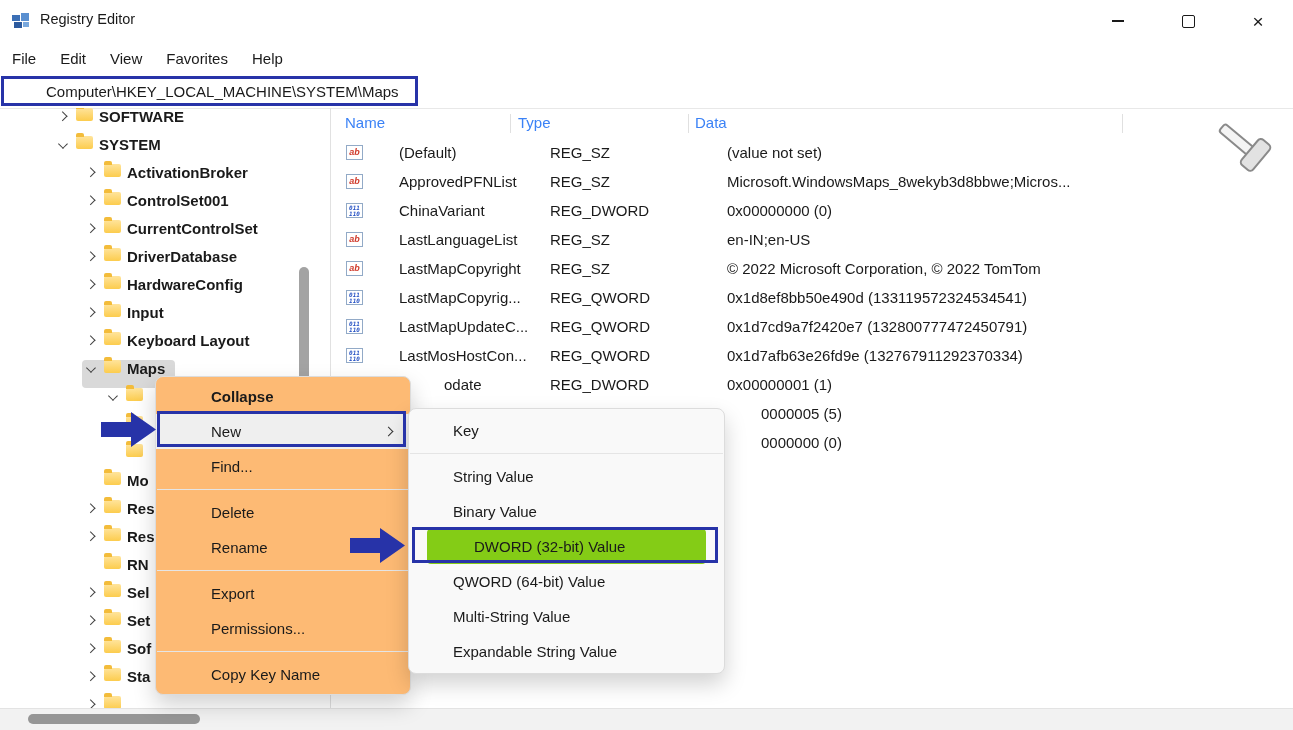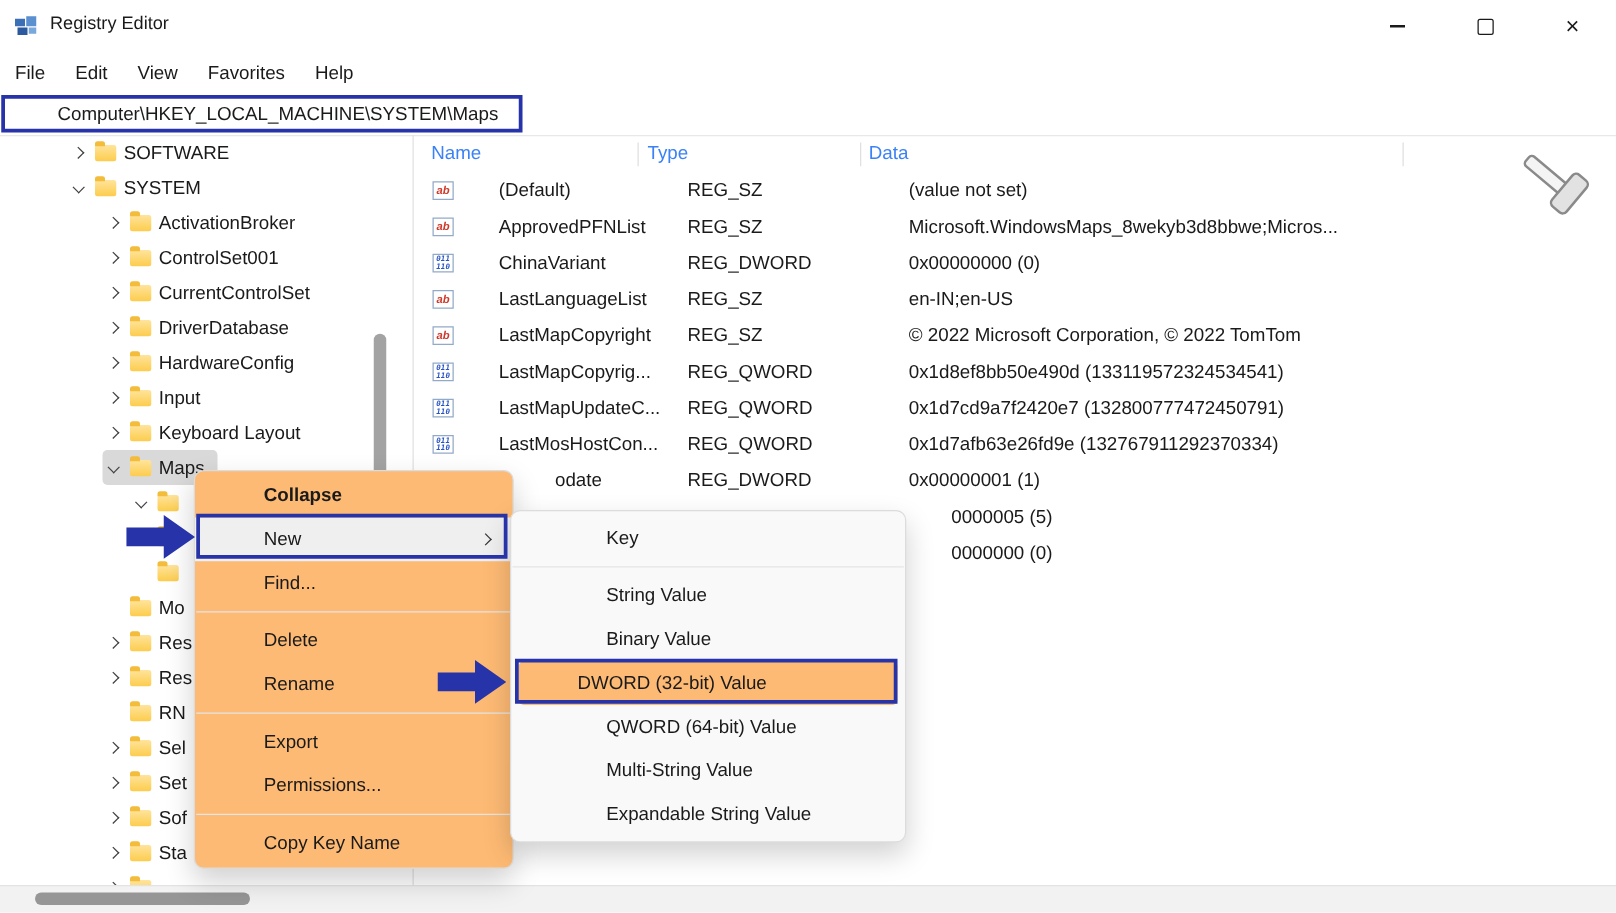--- a/index.html
+++ b/index.html
@@ -19,21 +19,21 @@
   
   .menubar{position:absolute;left:0;top:42px;width:100%;height:34px;display:flex;align-items:flex-start;background:#fff;}
   .menu-item{padding:0 12px;line-height:34px;}
 
   
   .addressbar{position:absolute;left:0;top:76px;width:100%;height:32px;background:#fff;border-bottom:1px solid #e8e8e8;}
   .addrtext{position:absolute;left:10px;top:0;line-height:31px;white-space:nowrap;margin-left:36px;}
 
   
   .treepane{position:absolute;left:0;top:108px;width:330px;height:600px;overflow:hidden;}
-  .trow{height:28px;display:flex;align-items:center;width:max-content;}
+  .trow{height:28px;display:flex;align-items:flex-start;width:max-content;font-weight:bold;}
   .l1{margin-left:54px}.l2{margin-left:82px}.l3{margin-left:104px}
   .ch{width:16px;height:16px;display:flex;align-items:center;justify-content:center;flex:none;}
   .ch i{display:block;width:5.5px;height:5.5px;border-right:1.4px solid #404040;border-bottom:1.4px solid #404040;}
   .ch.c i{transform:rotate(-45deg);}
   .ch.e i{transform:rotate(45deg) translateY(-1px);}
   .ch.n{visibility:hidden;}
   .fo{width:17px;height:13px;background:linear-gradient(#ffe49c,#fccc4d);border-radius:2px;position:relative;margin:0 6px;flex:none;}
   .fo::before{content:"";position:absolute;top:-3px;left:0;width:8px;height:4px;background:#f3bc3a;border-radius:2px 2px 0 0;}
   .tl{white-space:nowrap;}
   .trow.selected{background:#d9d9d9;border-radius:4px;padding-right:10px;}
@@ -67,22 +67,22 @@
          box-shadow:0 10px 22px rgba(0,0,0,.18);padding:2px 0;z-index:10;box-sizing:border-box;}
   .mi{height:35px;line-height:35px;padding-left:55px;position:relative;}
   .mi.bold{font-weight:700;}
   .mi.hl{background:#efefef;}
   .msep{height:1px;background:#e5e5e5;margin:5px 1px;}
   .mchev{position:absolute;right:18px;top:14px;width:6px;height:6px;border-right:1.5px solid #333;border-bottom:1.5px solid #333;transform:rotate(-45deg);}
 
   
   .smenu{position:absolute;left:408px;top:408px;width:317px;background:#f9f9f9;border:1px solid #dcdcdc;border-radius:8px;
          box-shadow:0 10px 22px rgba(0,0,0,.18);padding:4px 0;z-index:11;box-sizing:border-box;}
-  .smi{height:35px;line-height:35px;padding-left:76px;}
-  .smi.hl{background:#fdba74;border-radius:4px;margin:0 6px;padding-left:47px;}
+  .smi{height:35px;line-height:35px;padding-left:44px;}
+  .smi.hl{background:#84cc16;border-radius:4px;margin:0 18px;padding-left:47px;}
   .ssep{height:1px;background:#e5e5e5;margin:5px 1px;}
 
   
   .ann-box{position:absolute;border:3px solid #2733a8;z-index:20;box-sizing:border-box;}
   .ab-address{left:1px;top:76px;width:417px;height:30px;}
   .ab-new{left:157px;top:411px;width:249px;height:36px;}
   .ab-dword{left:412px;top:527px;width:306px;height:36px;}
   .arrow{position:absolute;z-index:21;}
   .a1{left:101px;top:409px;}
   .a2{left:350px;top:525px;}

